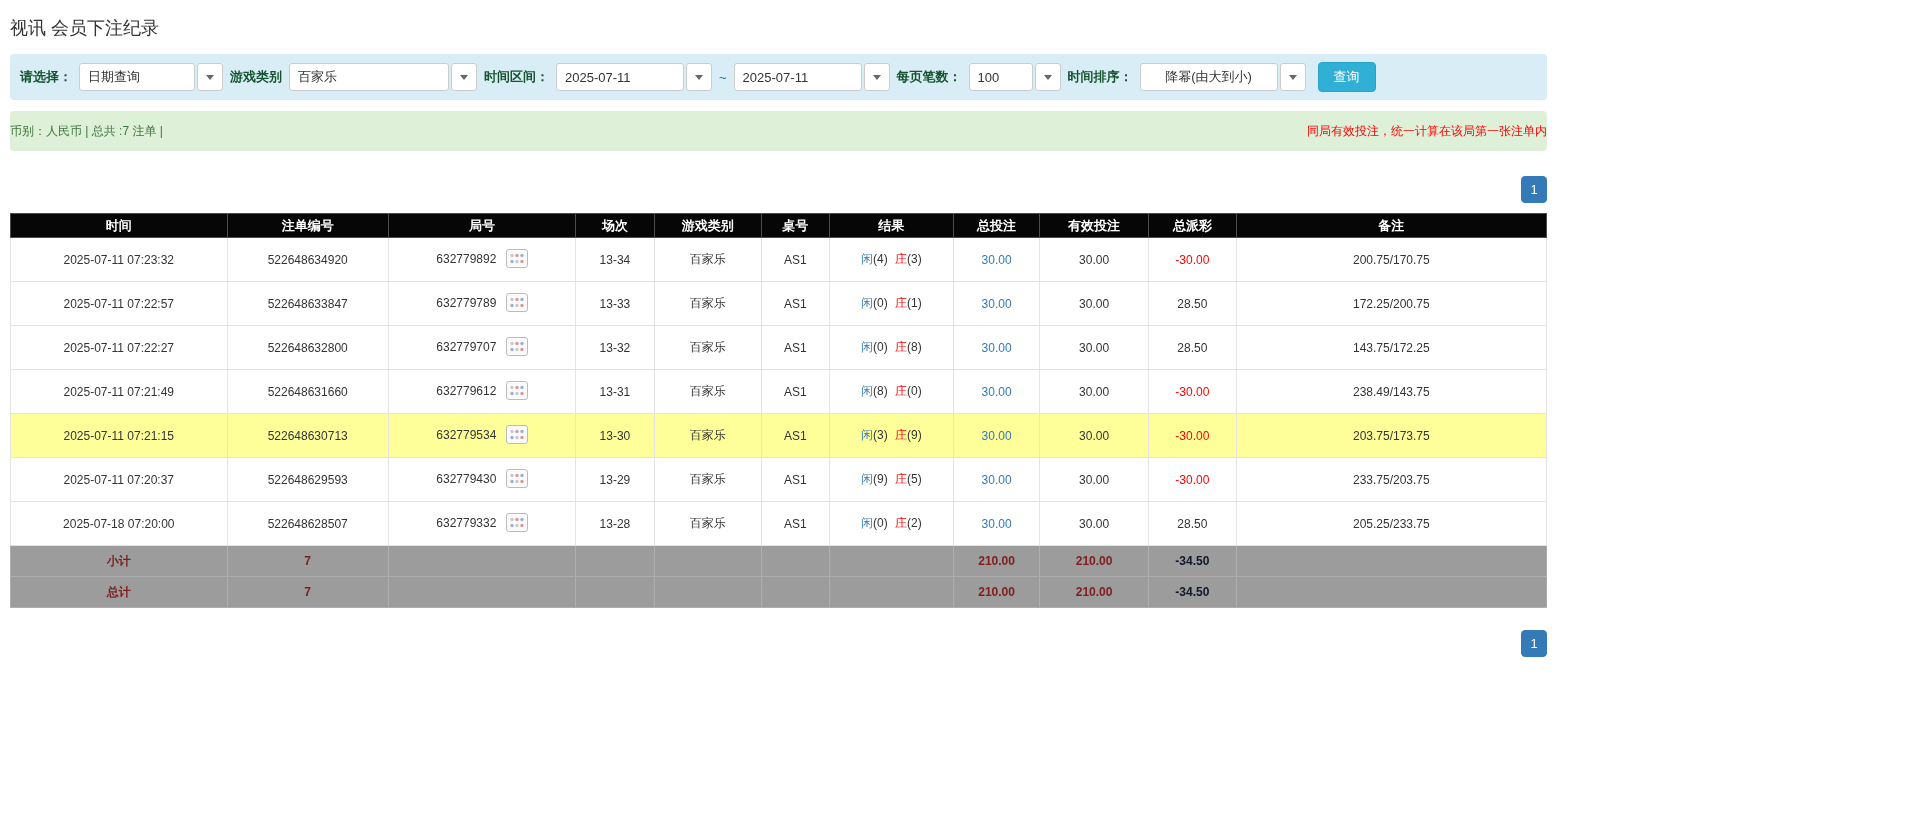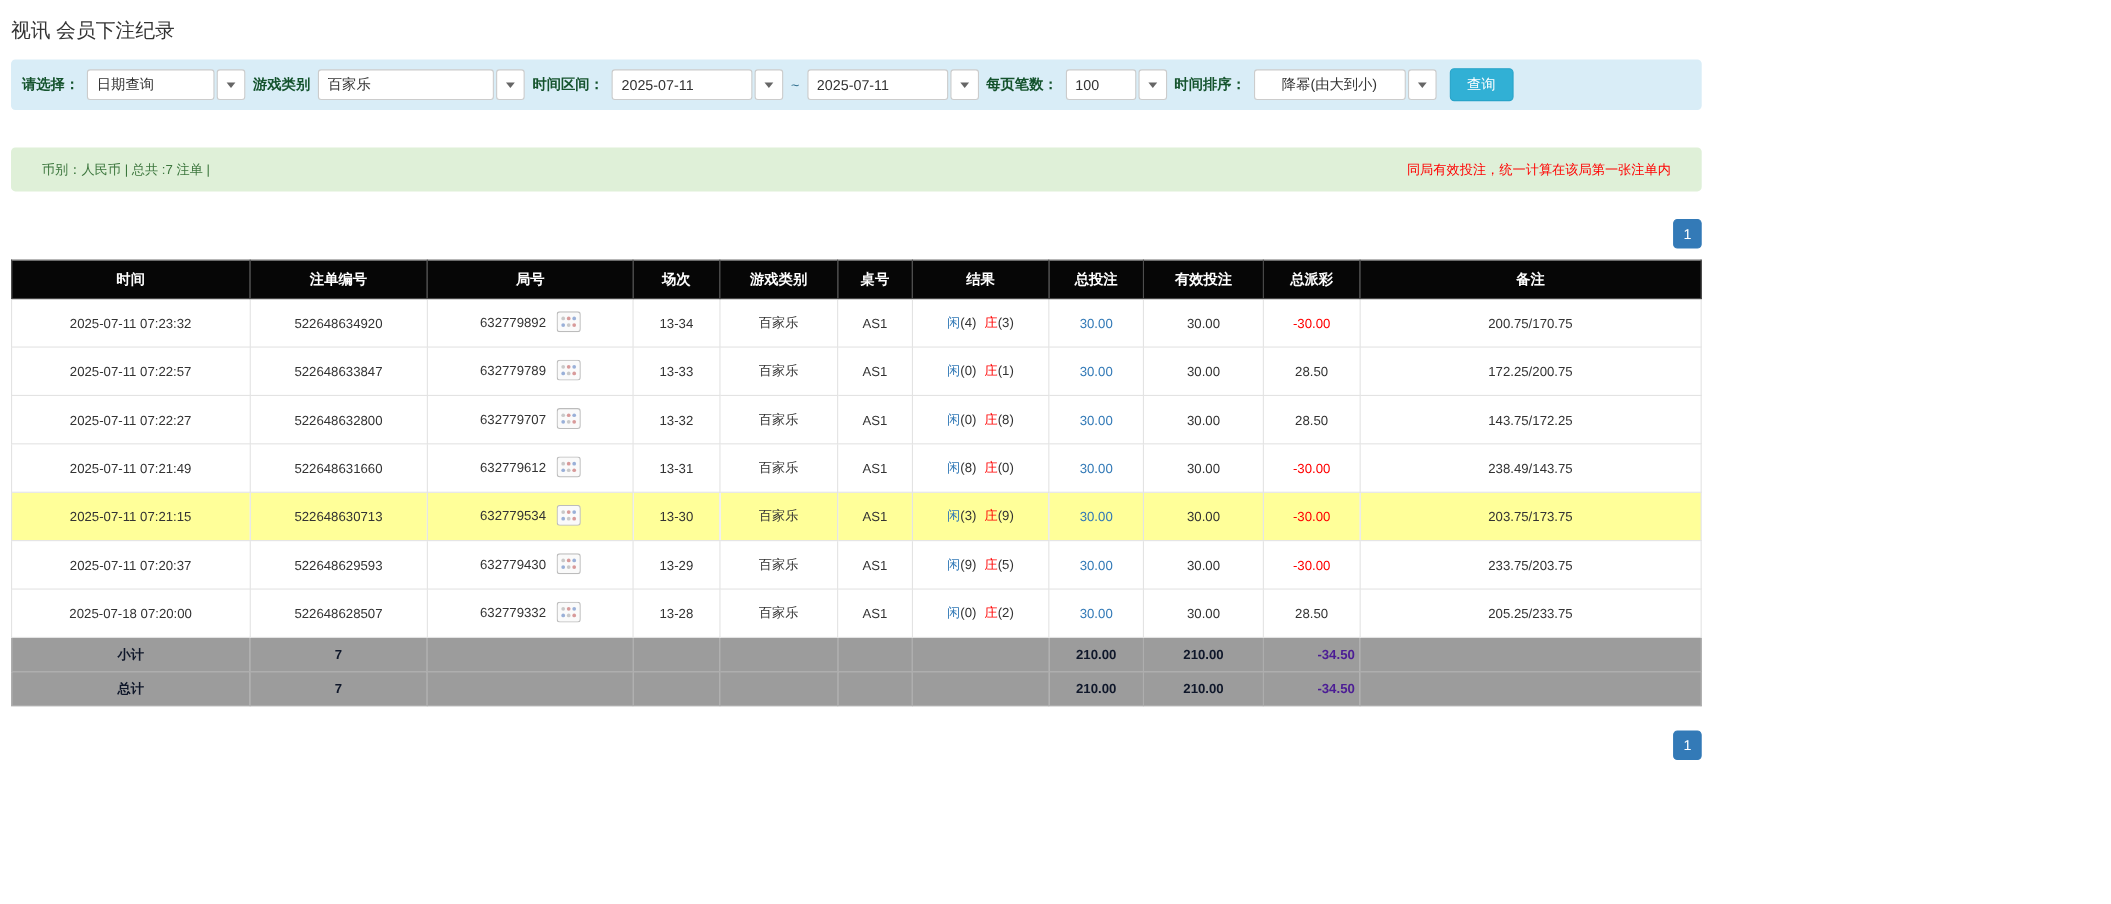--- a/index.html
+++ b/index.html
@@ -72,25 +72,25 @@
     padding: 0 15px;
     border-radius: 4px;
     font-size: 13px;
     cursor: pointer;
     margin-left: 5px;
     font-family: inherit;
   }
 
   
   .summary-bar {
-    margin-top: 34px;
+    margin-top: 11px;
     background: #dff0d8;
     border-radius: 4px;
     height: 40px;
-    padding: 0 28px;
+    padding: 0 0;
     display: flex;
     align-items: center;
     justify-content: space-between;
   }
   .summary-left { color: #3c763d; font-size: 12px; }
   .summary-right { color: #ff0000; font-size: 12px; }
 
   
   .pager { display: flex; justify-content: flex-end; margin: 25px 0 10px 0; }
   .pager.bottom { margin: 22px 0 24px 0; }
@@ -108,21 +108,21 @@
     cursor: pointer;
   }
 
   
   table { width: 100%; border-collapse: collapse; table-layout: fixed; }
   thead th {
     background: #060606;
     color: #fff;
     font-size: 13px;
     font-weight: bold;
-    height: 35px;
+    height: 24px;
     border: 1px solid #4d4d4d;
     padding: 0 4px;
     text-align: center;
   }
   tbody td {
     background: #fff;
     border: 1px solid #e3e3e3;
     height: 44px;
     text-align: center;
     font-size: 12px;
@@ -130,29 +130,29 @@
     padding: 0 4px;
     overflow: hidden;
     white-space: nowrap;
   }
   tr.row-highlight td { background: #ffff99; }
   .blue { color: #337ab7; }
   .red { color: #f00; }
   .banker-gap { margin-left: 4px; }
   tfoot td {
     background: #9c9c9c;
-    color: #0f172a;
+    color: #7f1d1d;
     font-weight: bold;
     font-size: 12px;
     text-align: center;
     height: 31px;
     border: 1px solid #aeaeae;
     padding: 0 4px;
   }
-  tfoot td.red { color: #4c1d95; text-align: right; }
+  tfoot td.red { color: #0f172a; }
   .road-icon { display: inline-block; vertical-align: middle; margin-left: 6px; cursor: pointer; }
 </style>
 </head>
 <body>
 
 <div class="container">
 
   <h1 class="page-title">视讯 会员下注纪录</h1>
 
   <div class="filter-bar">

